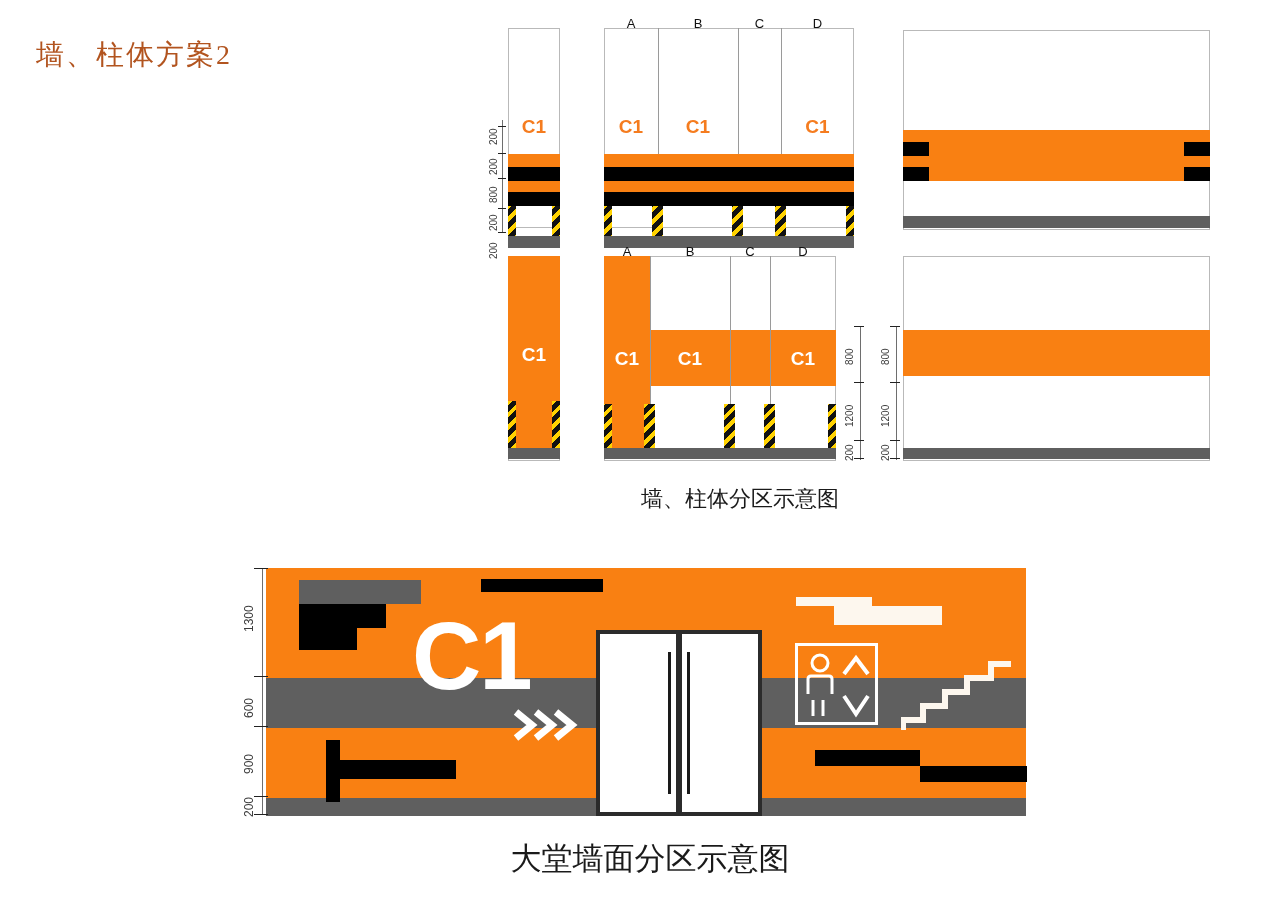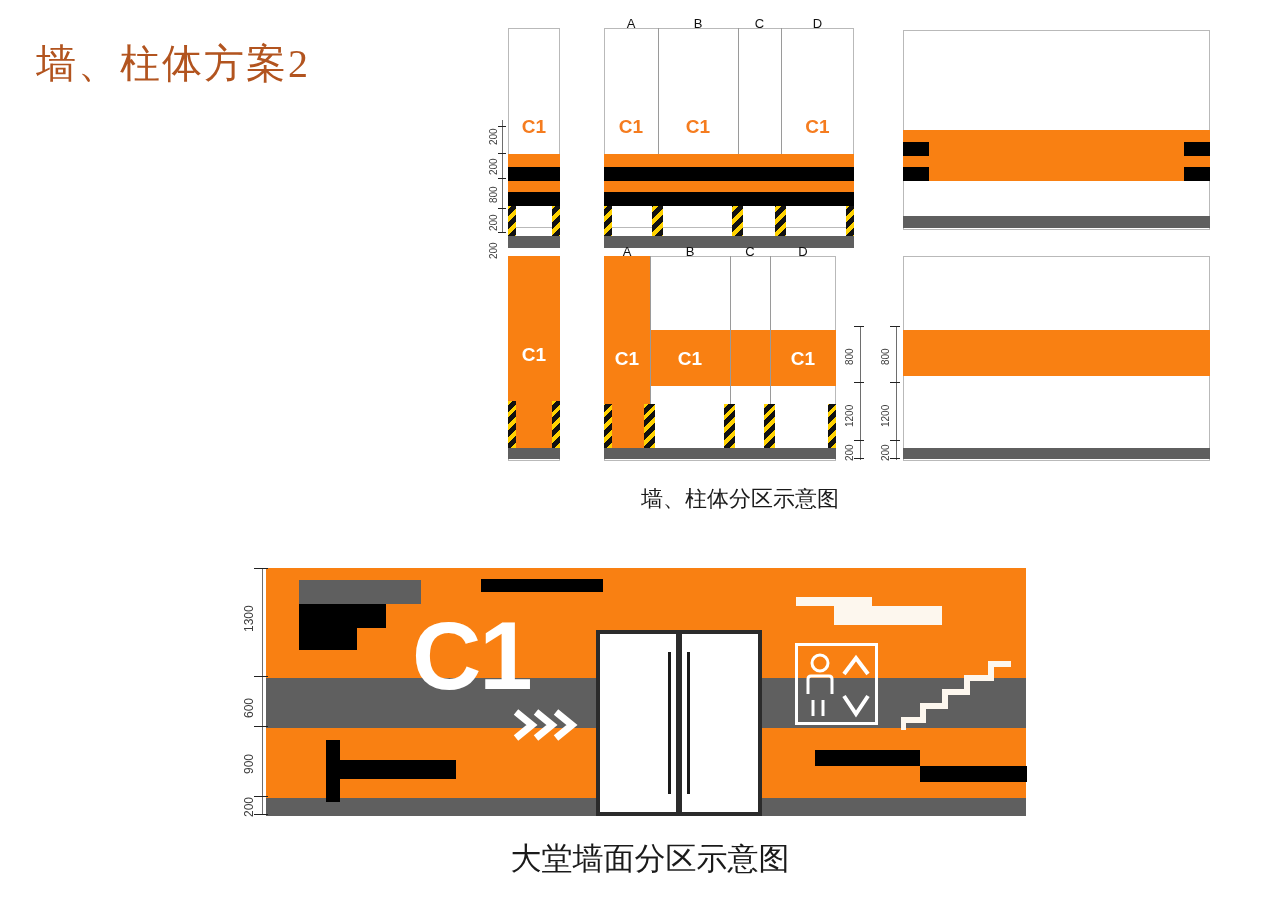--- a/index.html
+++ b/index.html
@@ -13,21 +13,21 @@
     position: relative;
     overflow: hidden;
     font-family: "Liberation Sans", sans-serif;
   }
   .abs { position: absolute; }
 
   
   #page-title {
     left: 36px; top: 36px;
     font-family: "Liberation Serif", serif;
-    font-size: 40px;
+    font-size: 28px;
     color: #b2541f;
     letter-spacing: 2px;
     white-space: nowrap;
   }
 
   
   .caption {
     font-family: "Liberation Serif", serif;
     color: #1a1a1a;
     white-space: nowrap;

